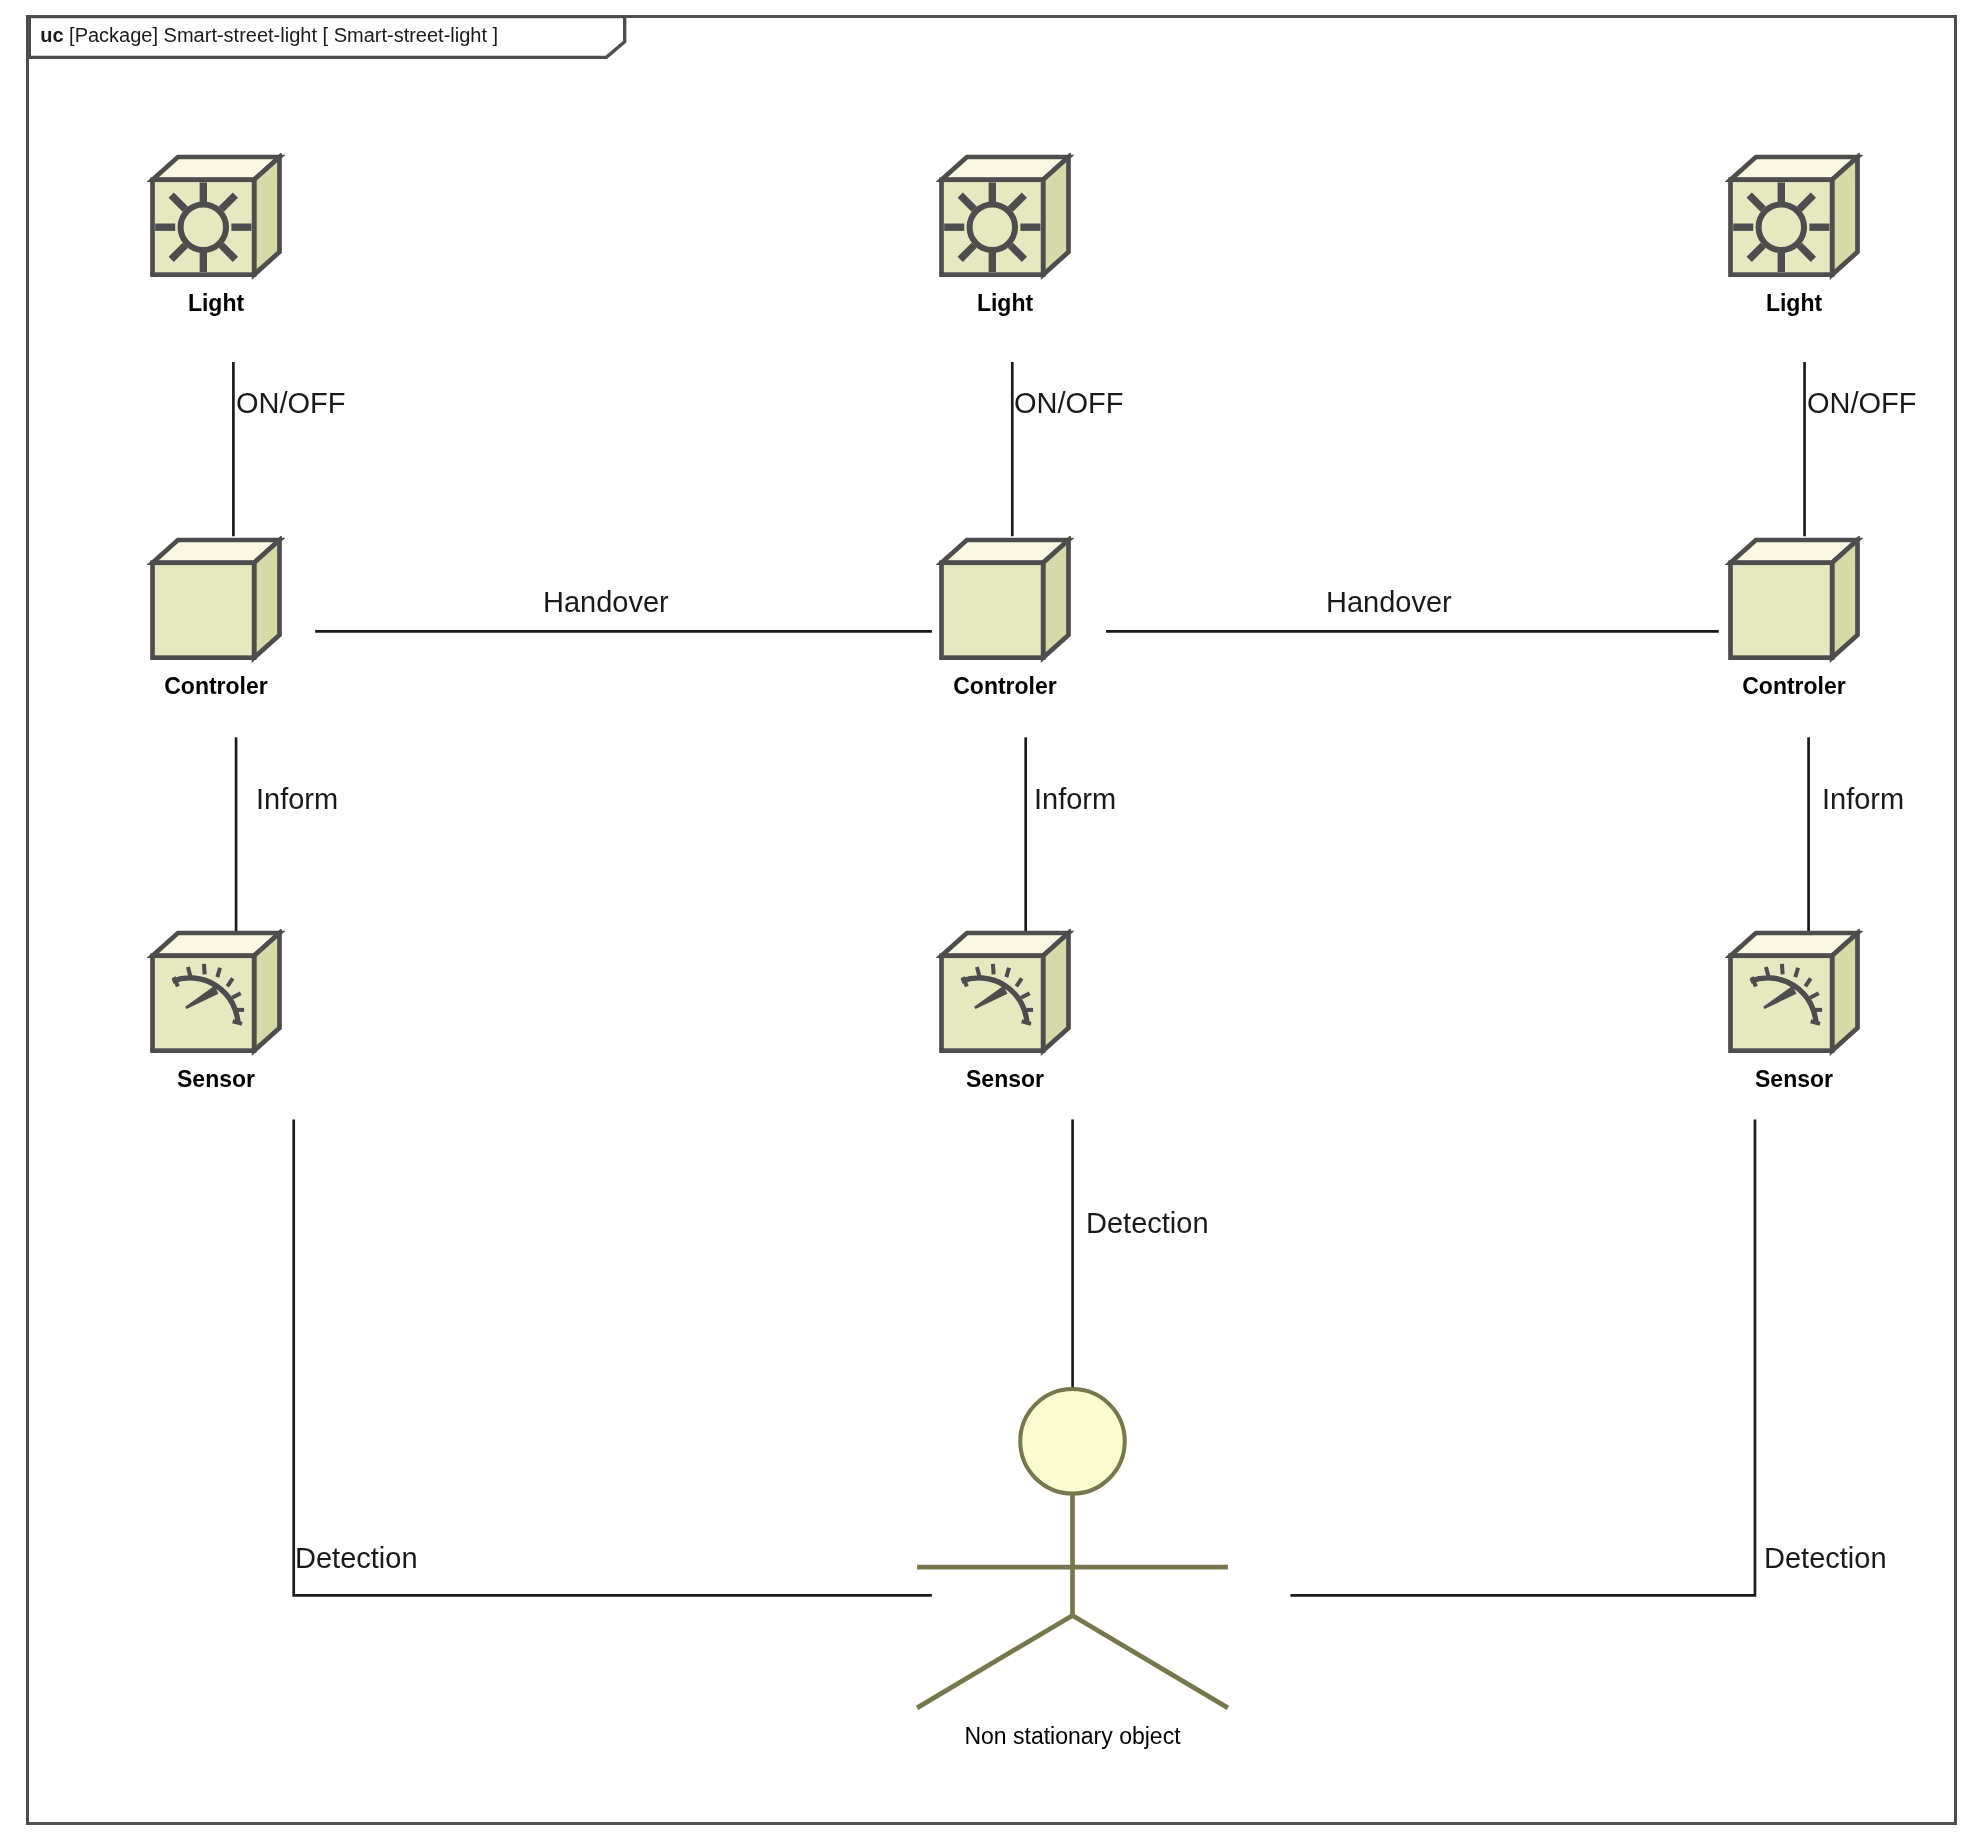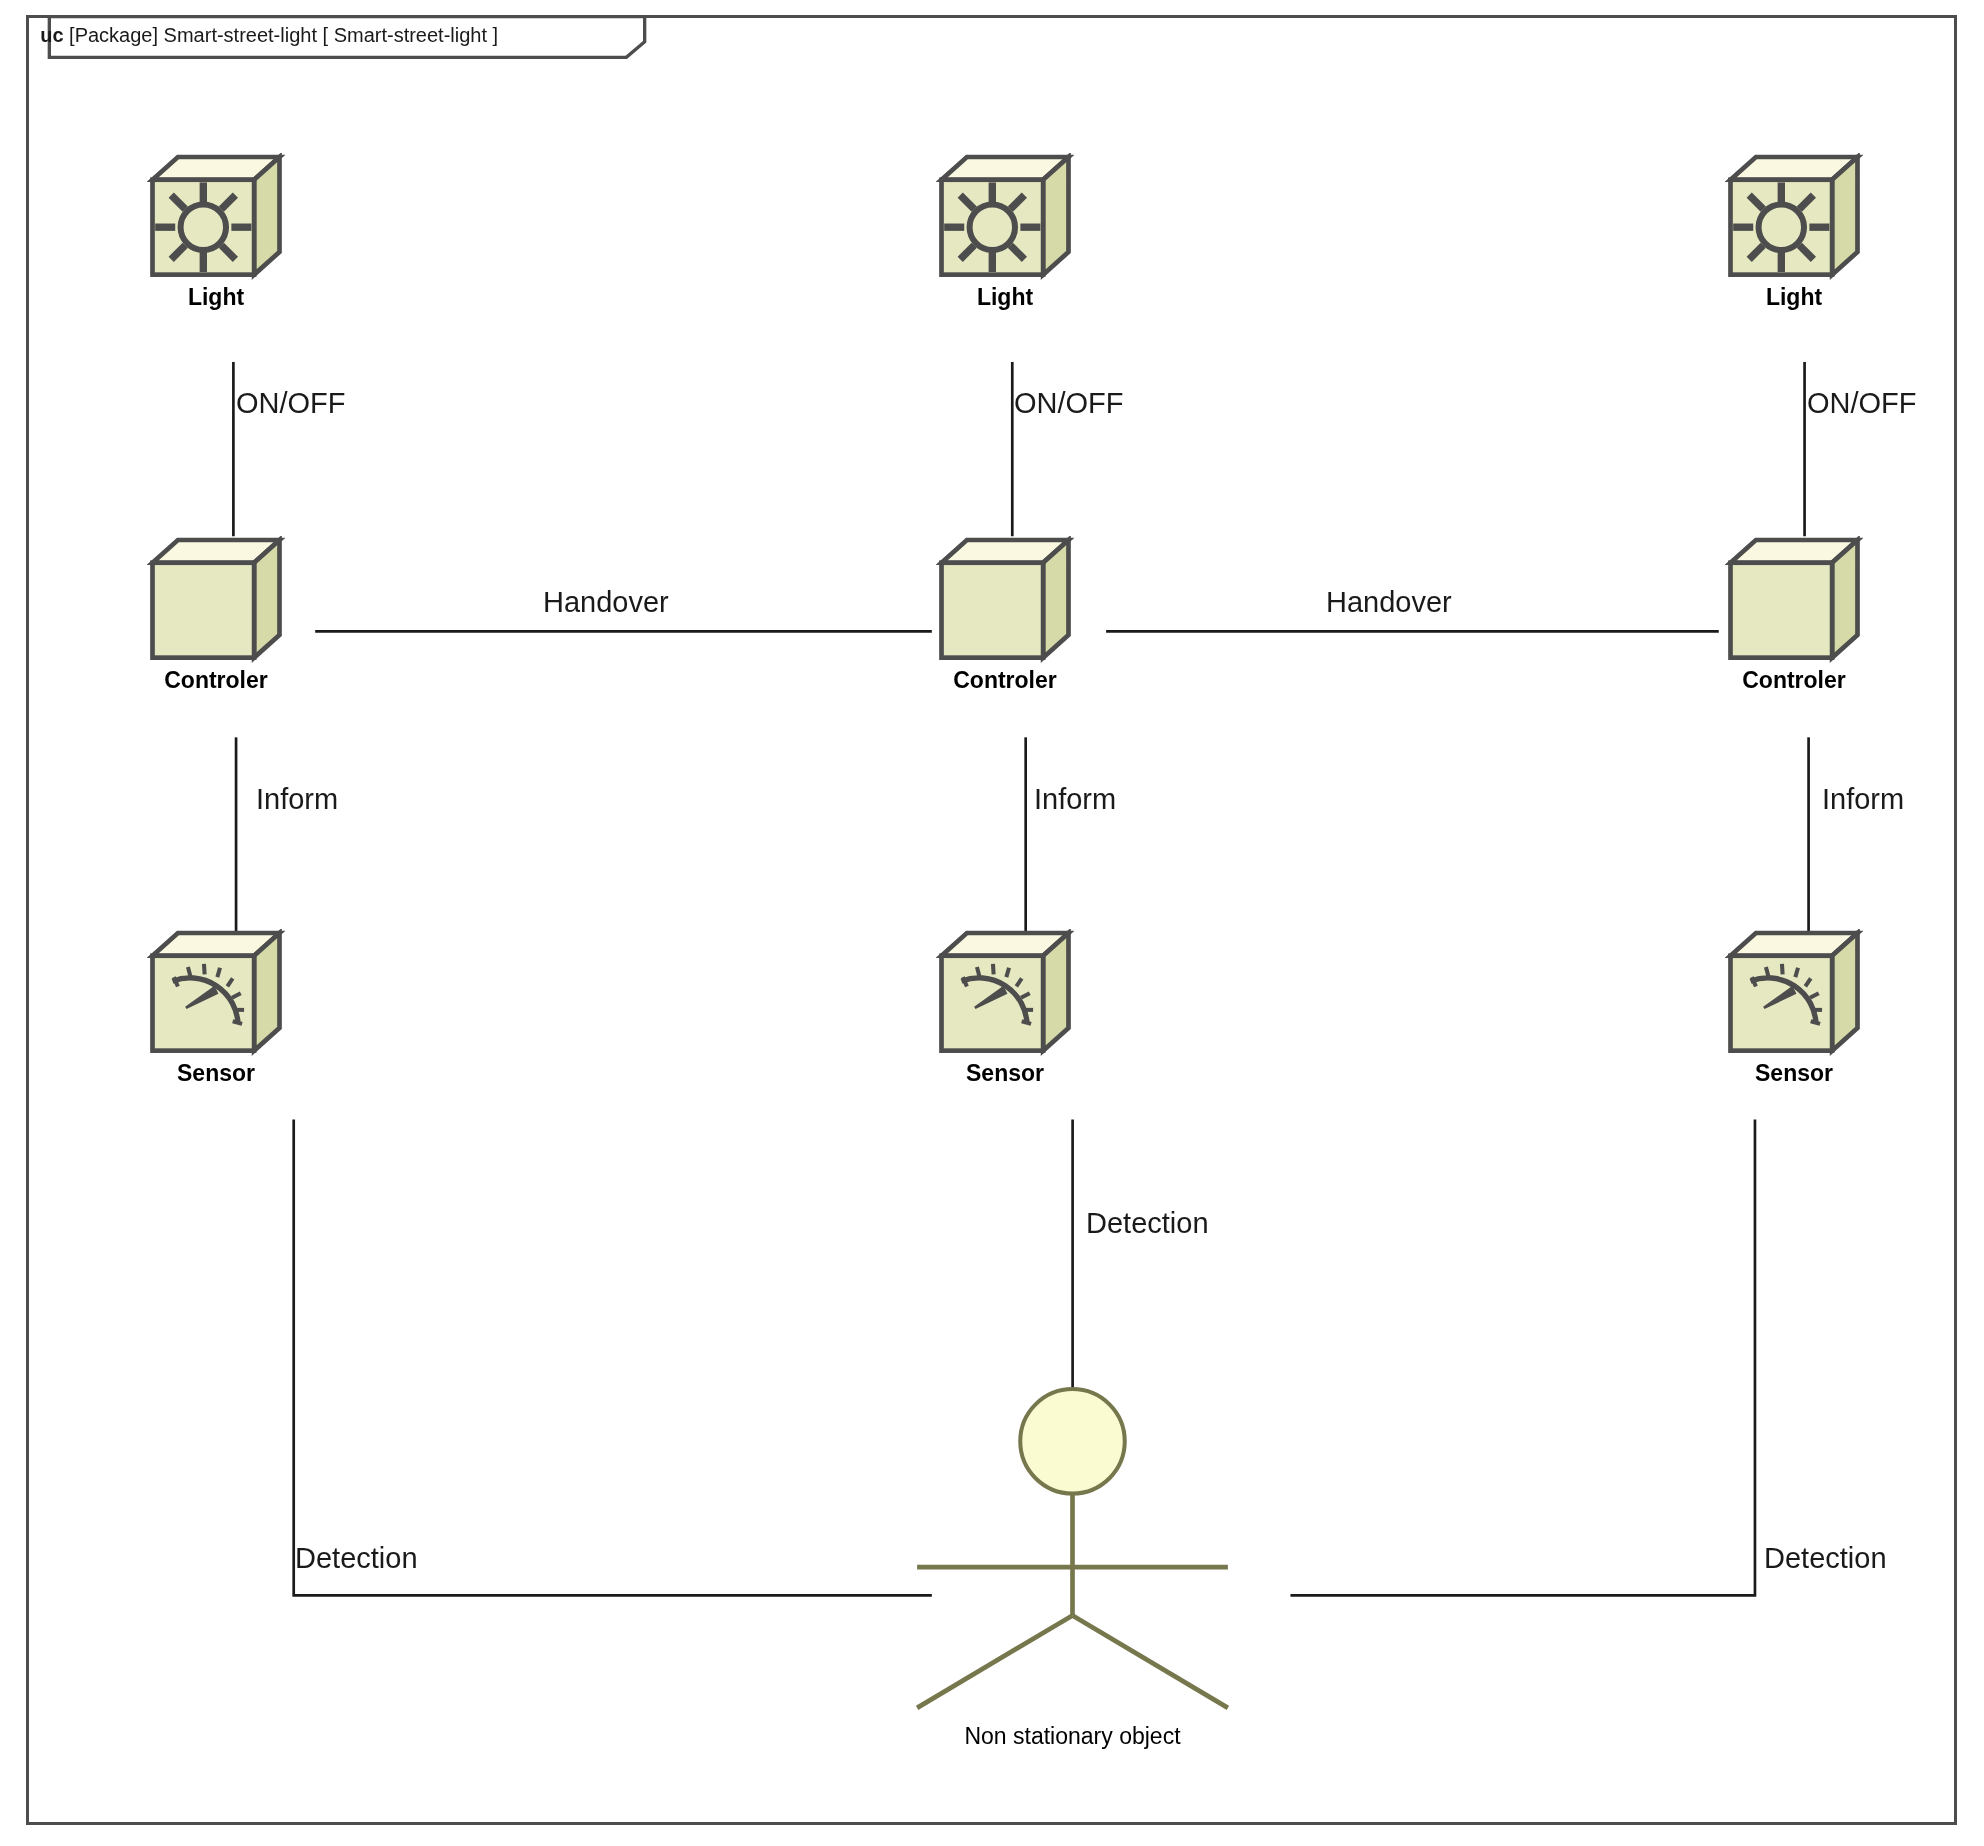--- a/index.html
+++ b/index.html
@@ -25,21 +25,20 @@
     box-sizing: border-box;
   }
 
   
   #frame-tab {
     position: absolute;
     left: 25.5px;
     top: 14.7px;
     width: 602px;
     height: 44px;
-    padding-left: 20px;
   }
   #frame-tab svg { display: block; }
   #frame-tab-label {
     position: absolute;
     left: 14.7px;
     top: 9.4px;
     font-size: 20px;
     color: #1a1a1a;
     white-space: nowrap;
     letter-spacing: 0px;
@@ -62,21 +61,21 @@
     width: 174px;
     text-align: center;
   }
   .node .node-icon {
     width: 138px;
     height: 127px;
     margin: 0 auto;
     position: relative;
   }
   .node .node-label {
-    margin-top: 4px;
+    margin-top: 10px;
     font-size: 23px;
     font-weight: bold;
     color: #000000;
     white-space: nowrap;
   }
 
   
   #actor {
     position: absolute;
     left: 898px;

